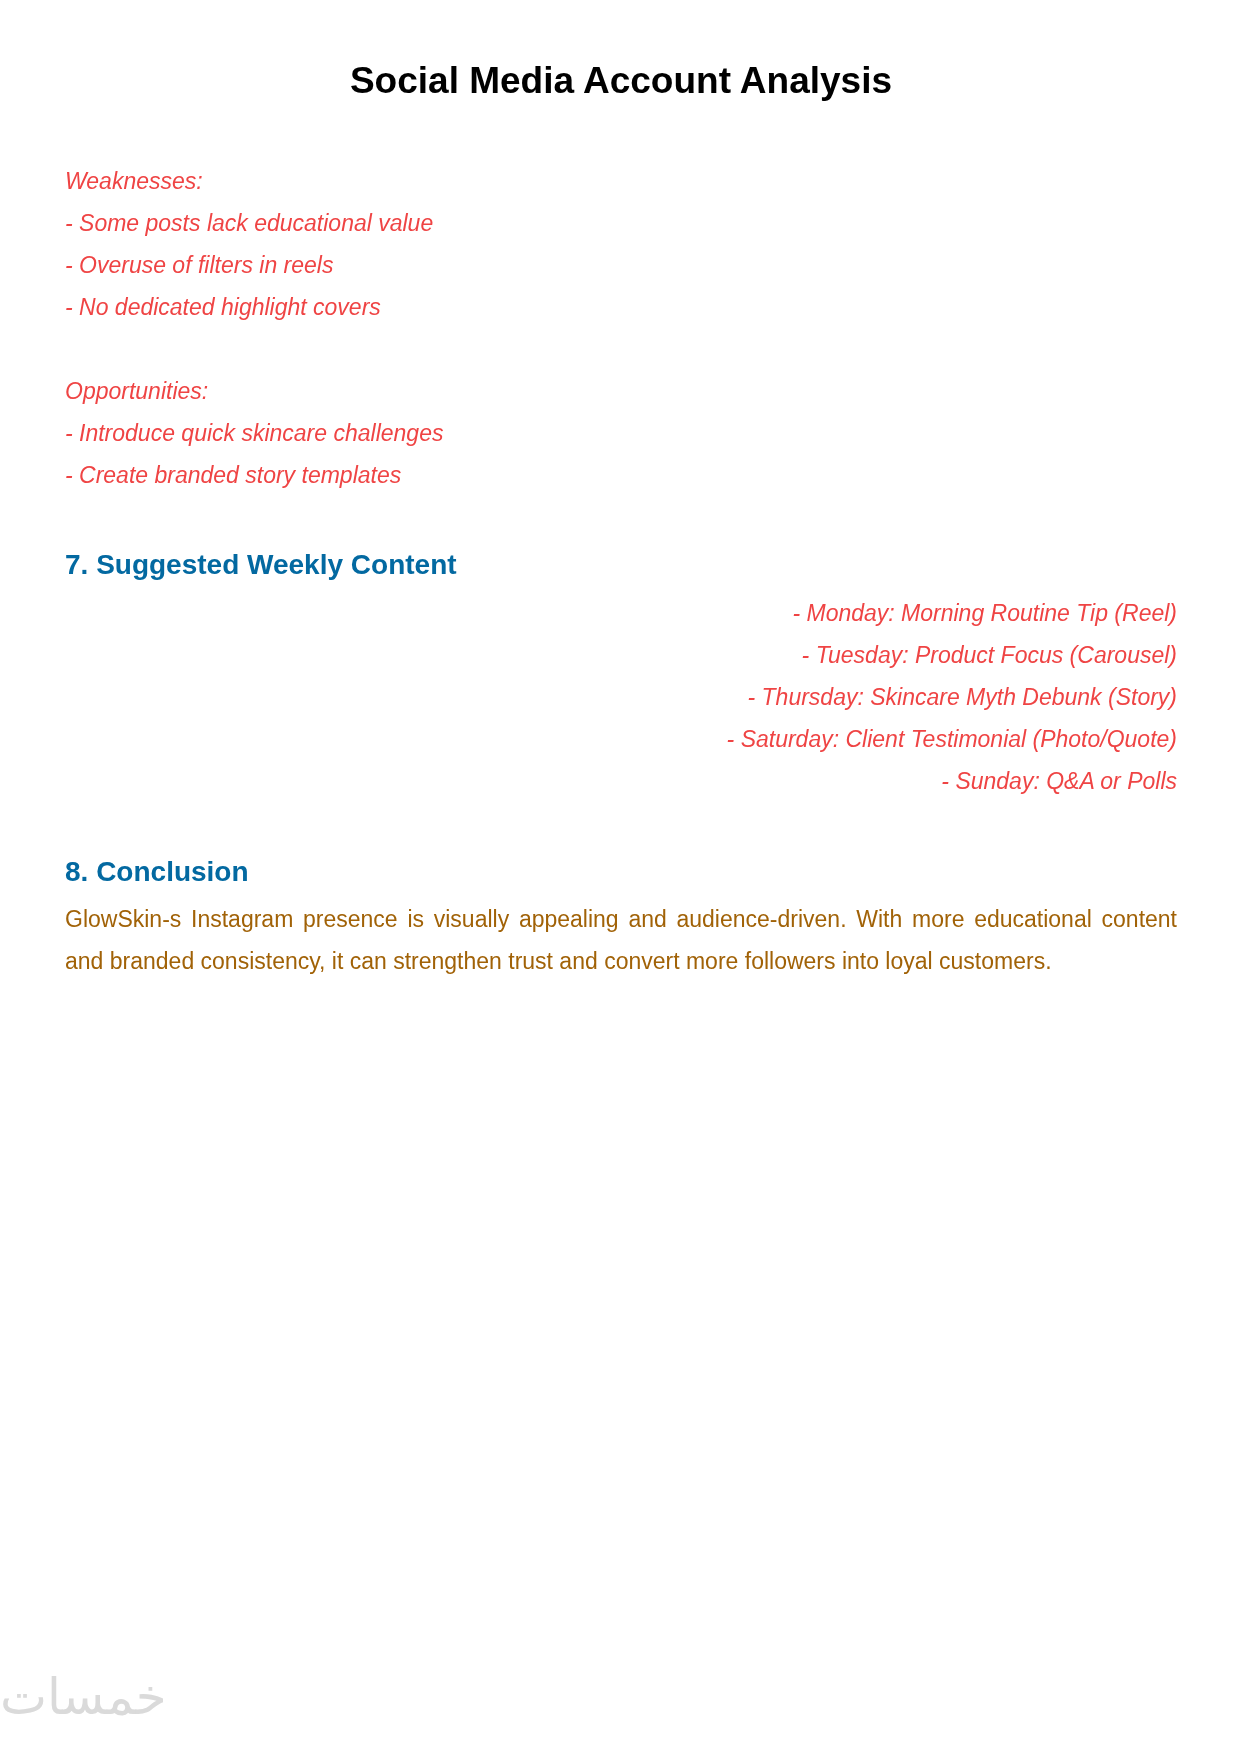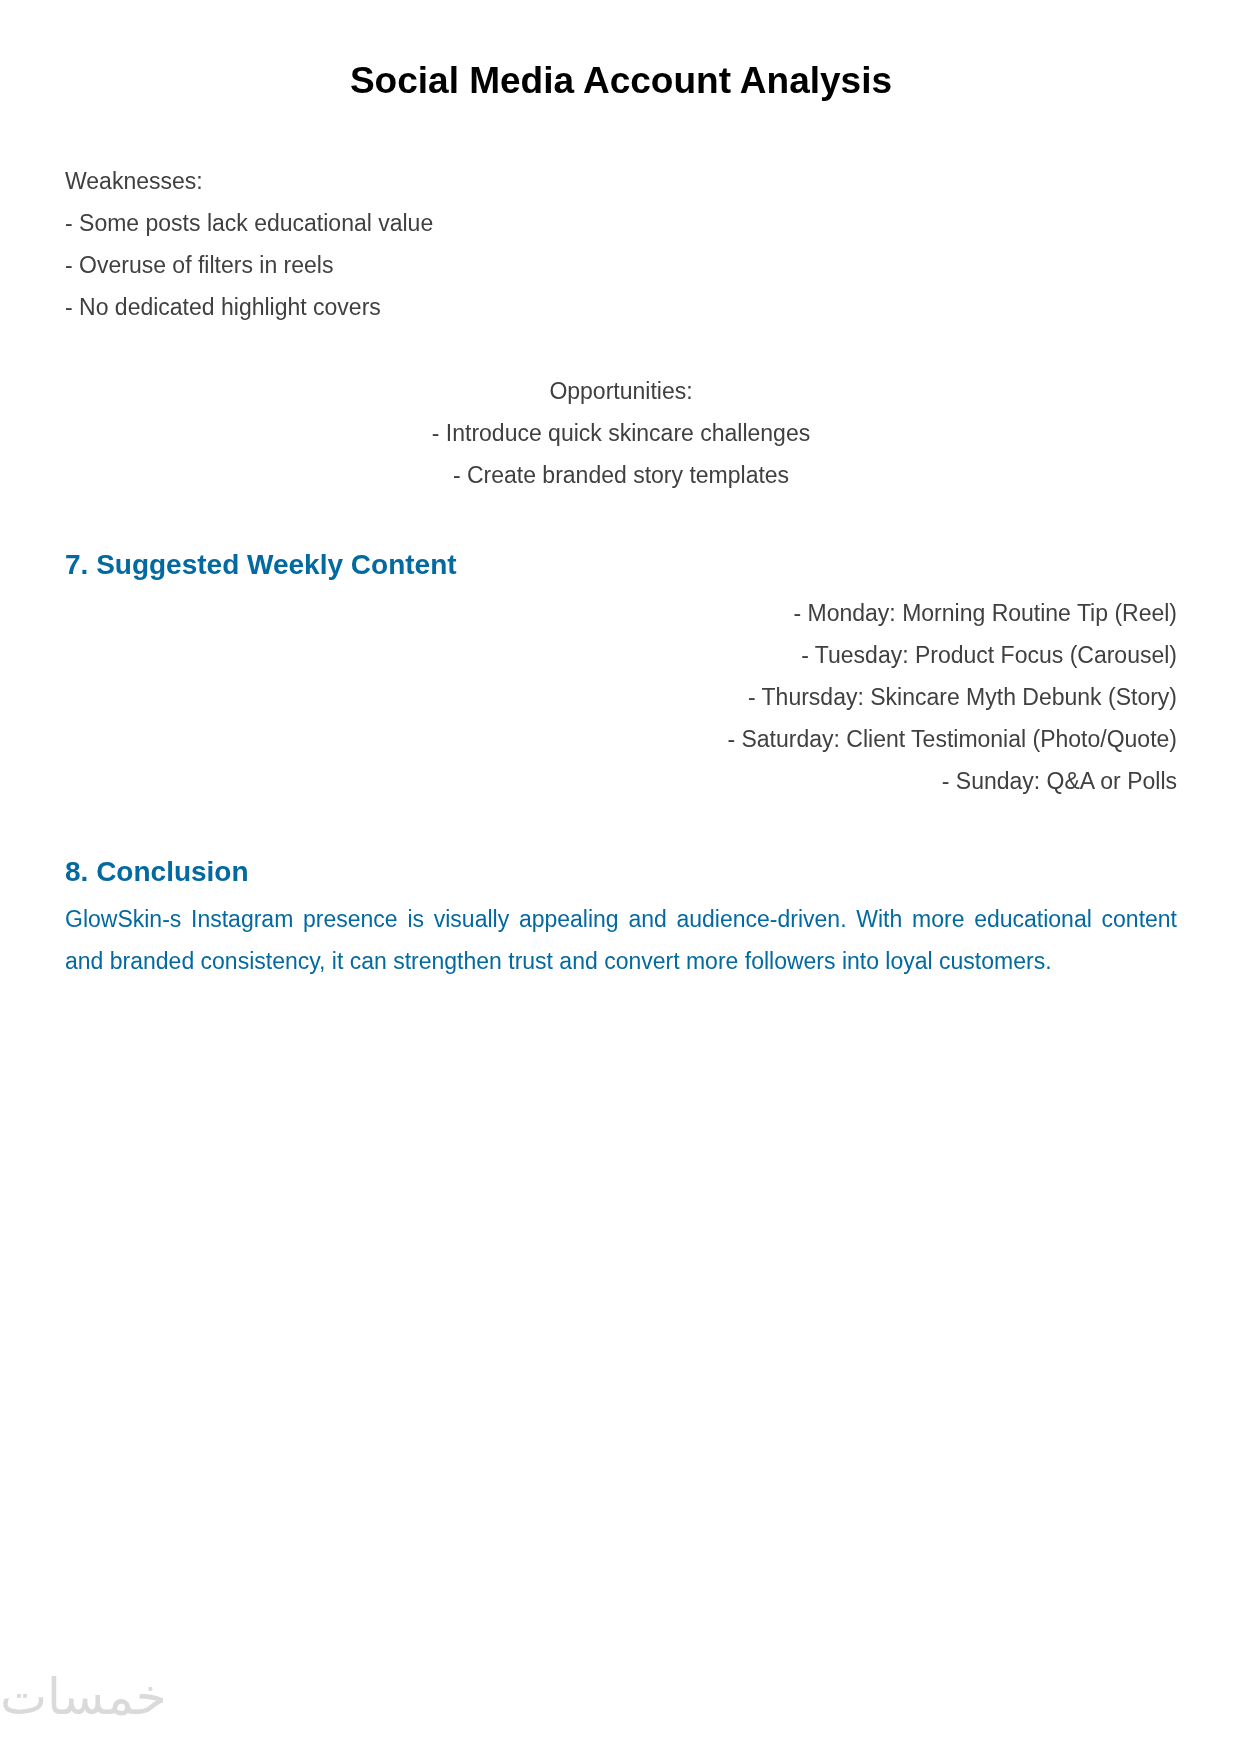--- a/index.html
+++ b/index.html
@@ -23,41 +23,42 @@
     font-size: 37px;
     line-height: 45px;
     font-weight: 700;
     text-align: center;
     color: #000000;
     letter-spacing: 0px;
   }
   .text-line {
     font-size: 23px;
     line-height: 42px;
-    color: #404040;
+    color: #ef4444;
     white-space: pre;
+    font-style: italic;
   }
   .section-weaknesses { margin-top: 57px; }
-  .section-opportunities { margin-top: 42px; text-align: center; }
+  .section-opportunities { margin-top: 42px; }
   .section-heading {
     font-size: 28px;
     line-height: 34px;
     font-weight: 700;
     color: #0369a1;
   }
   .heading-weekly { margin-top: 52px; }
   .weekly-list { margin-top: 10px; text-align: right; }
   .heading-conclusion { margin-top: 53px; }
   .conclusion-paragraph {
     margin-top: 9px;
     font-size: 23px;
     line-height: 42px;
     text-align: justify;
     text-justify: inter-word;
-    color: #0369a1;
+    color: #a16207;
   }
   .watermark {
     position: absolute;
     top: 1672px;
     left: 0;
     width: 1241px;
     text-align: left;
     font-size: 50px;
     line-height: 50px;
     color: #DADADA;

